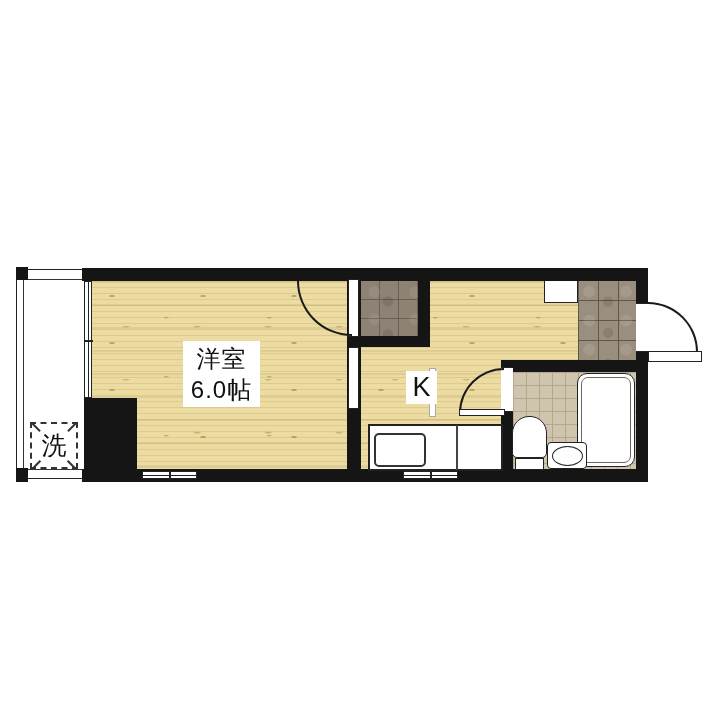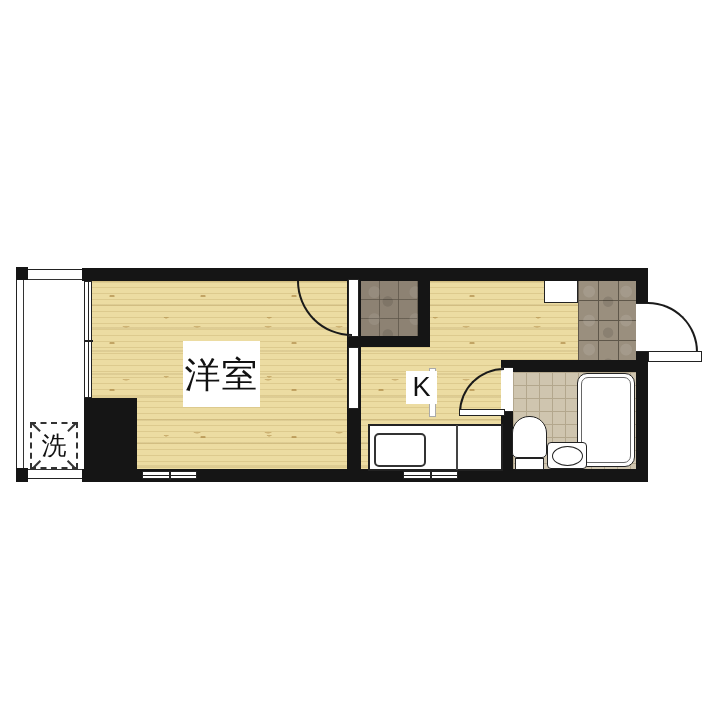--- a/index.html
+++ b/index.html
@@ -52,21 +52,21 @@
   .arc-entry{border-right-width:2px;border-top-width:2px;border-top-right-radius:100% 100%;}
   
   .win{background:#fff;border:1px solid #222;position:absolute;}
   .win .mid-h{position:absolute;left:0;right:0;top:50%;height:1px;background:#222;}
   .win .mid-v{position:absolute;top:0;bottom:0;left:50%;width:1px;background:#222;}
   .tick-v{position:absolute;width:1.5px;height:9px;background:#222;}
   .tick-h{position:absolute;height:1.5px;width:9px;background:#222;}
   
   .label{background:#fff;color:#111;text-align:center;display:flex;flex-direction:column;
          align-items:center;justify-content:center;}
-  .lbl-big{font-size:36px;line-height:31px;letter-spacing:1px;}
+  .lbl-big{font-size:24px;line-height:31px;letter-spacing:1px;}
   .lbl-k{font-size:27px;}
   .lbl-laundry{font-size:25px;}
   
   .laundry{background:#fff;border:2px dashed #333;}
   .corner-mark{position:absolute;width:12px;height:1.5px;background:#333;}
 </style>
 </head>
 <body>
 
 <div class="canvas">
@@ -135,16 +135,17 @@
   <div class="abs laundry" style="left:30px;top:422px;width:48px;height:47px;">
     <div class="corner-mark" style="left:-2px;top:2px;transform:rotate(45deg);"></div>
     <div class="corner-mark" style="right:-2px;top:2px;transform:rotate(-45deg);"></div>
     <div class="corner-mark" style="left:-2px;bottom:2px;transform:rotate(-45deg);"></div>
     <div class="corner-mark" style="right:-2px;bottom:2px;transform:rotate(45deg);"></div>
     <div class="label lbl-laundry" style="position:absolute;left:0;top:0;right:0;bottom:0;background:transparent;">洗</div>
   </div>
 
   <div class="abs label" style="left:183px;top:341px;width:77px;height:66px;">
     <span class="lbl-big">洋室</span>
+    <span class="lbl-big">6.0帖</span>
   </div>
   <div class="abs label lbl-k" style="left:406px;top:371px;width:31px;height:33px;">K</div>
 
 </div>
 
 </body></html>

